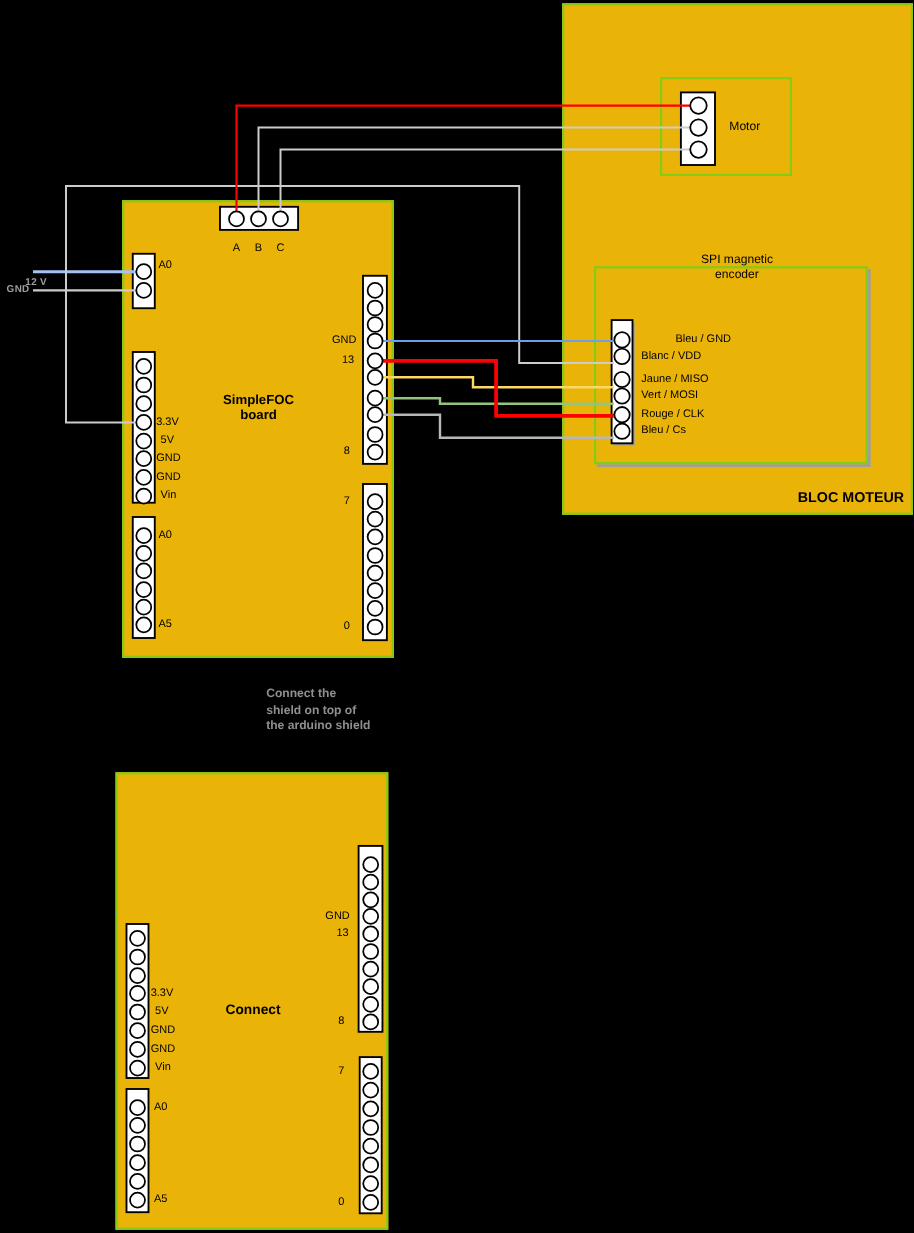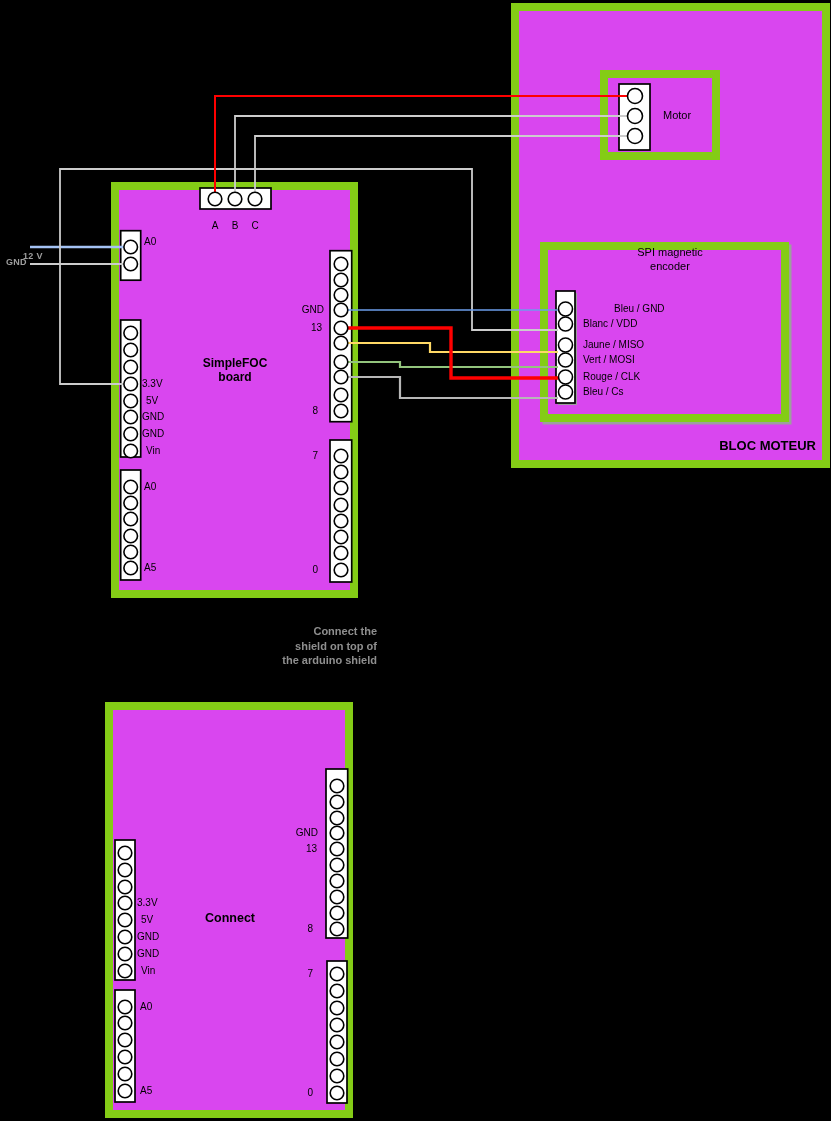--- a/index.html
+++ b/index.html
@@ -3,39 +3,39 @@
 <meta charset="utf-8">
 <style>
   html,body { margin:0; padding:0; }
   body {
     width:831px; height:1121px;
     background:#000;
     position:relative;
     overflow:hidden;
     font-family:"Liberation Sans", sans-serif;
   }
-  .box { position:absolute; background:#d946ef; border:8px solid #84cc16; box-sizing:border-box; z-index:1; }
+  .box { position:absolute; background:#eab308; border:2px solid #84cc16; box-sizing:border-box; z-index:1; }
   .bloc    { left:511px; top:3px;   width:319px; height:465px; }
   .motor   { left:600px; top:70px;  width:120px; height:90px;  }
   .encoder { left:540px; top:242px; width:249px; height:180px; box-shadow:2.5px 2.5px 0 #9e9e9e; }
   .shield  { left:111px; top:182px; width:247px; height:416px; }
   .arduino { left:105px; top:702px; width:248px; height:416px; }
 
   .bloc-label { position:absolute; right:6px; bottom:7px; font-weight:bold; font-size:13px; color:#000; white-space:nowrap; }
 
   #wiring { position:absolute; left:0; top:0; z-index:2; }
 
   .txt { position:absolute; z-index:3; color:#000; white-space:nowrap; }
   .motor-label  { left:663px; top:109px; font-size:11px; }
-  .enc-title    { left:560px; top:245px; width:220px; text-align:center; font-size:11px; line-height:14px; }
+  .enc-title    { left:560px; top:229px; width:220px; text-align:center; font-size:11px; line-height:14px; }
   .enc-title span { display:block; }
   .shield-title { left:175px; top:357px; width:120px; text-align:center; font-weight:bold; font-size:12px; line-height:13.5px; }
   .shield-title span { display:block; }
   .ard-title    { left:170px; top:911px; width:120px; text-align:center; font-weight:bold; font-size:12.5px; }
-  .note         { left:242px; top:624px; width:135px; text-align:right; font-size:11px; font-weight:bold; color:#8f8f8f; line-height:14.5px; }
+  .note         { left:242px; top:624px; width:135px; text-align:left; font-size:11px; font-weight:bold; color:#8f8f8f; line-height:14.5px; }
   .note span { display:block; }
   .in-lbl { position:absolute; z-index:3; font-size:9px; font-weight:bold; color:#9e9e9e; letter-spacing:0.3px; white-space:nowrap; }
   .v12  { left:23px; top:241px;margin-top:10px; }
   .gndl { left:6px; top:257px; }
   .a0in { left:144px; top:236px; font-size:10px; }
 
   .lbl { position:absolute; z-index:3; font-size:10px; color:#000; line-height:14px; white-space:nowrap; }
 </style>
 </head>
 <body>

